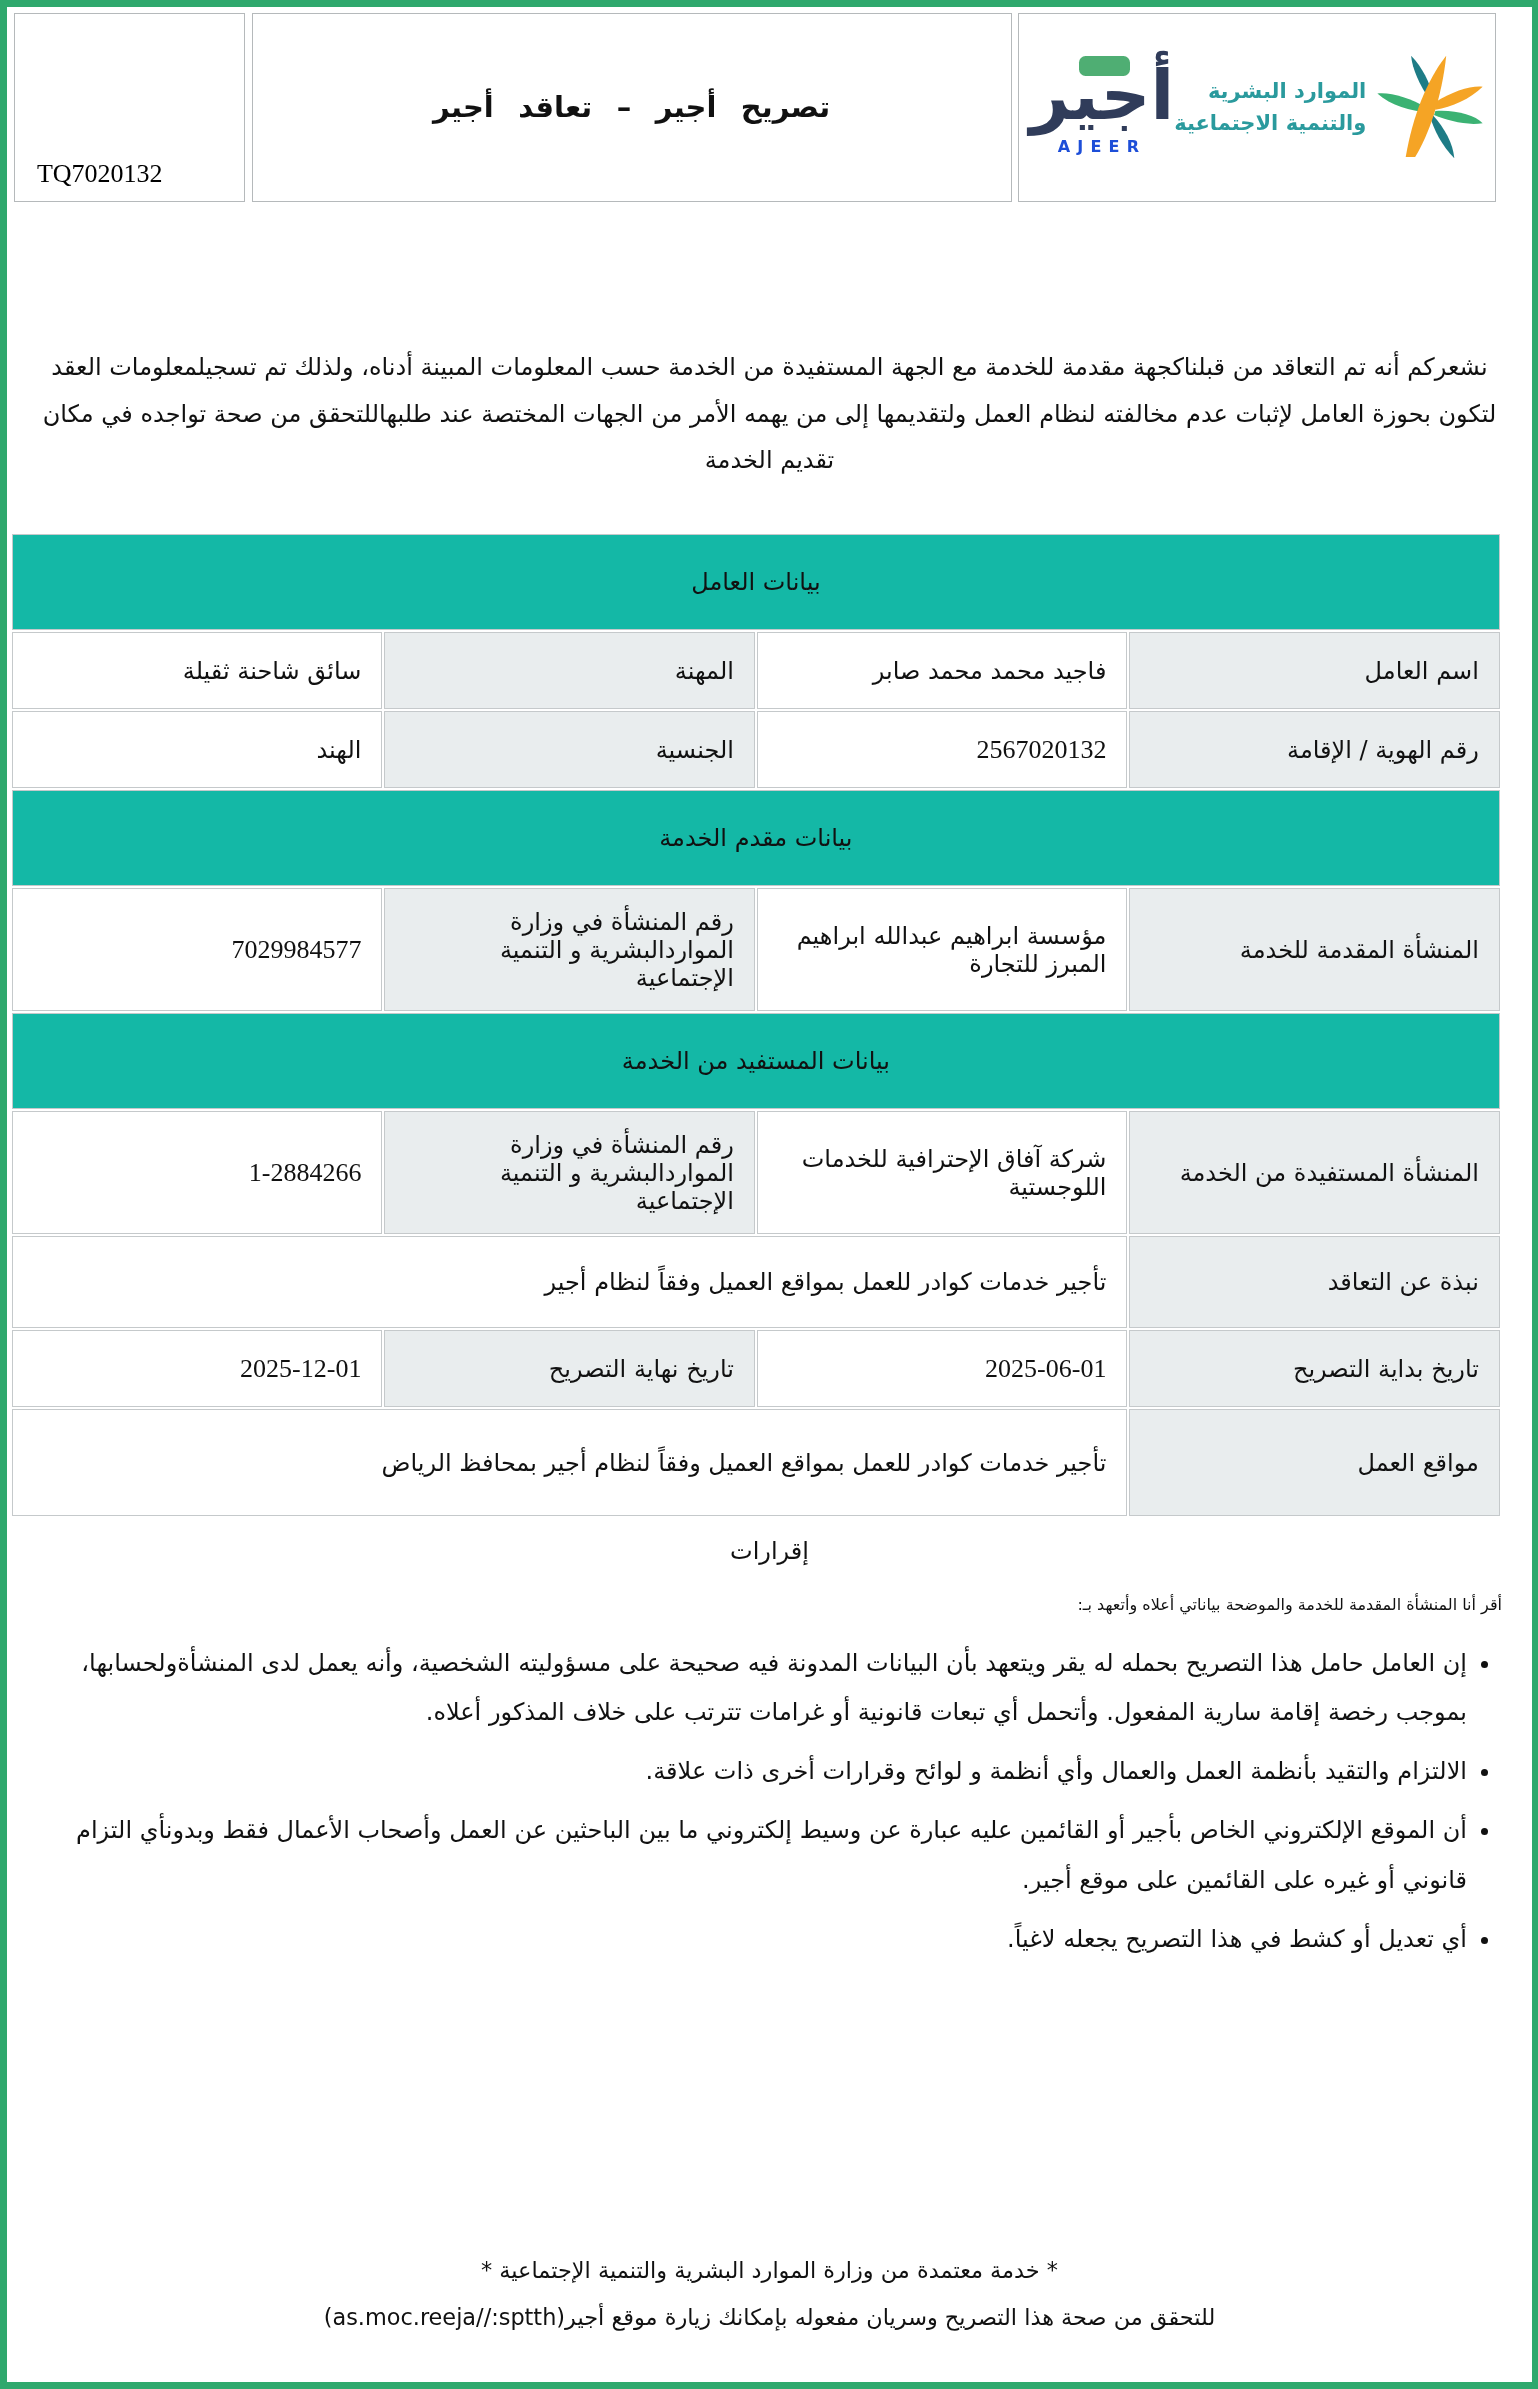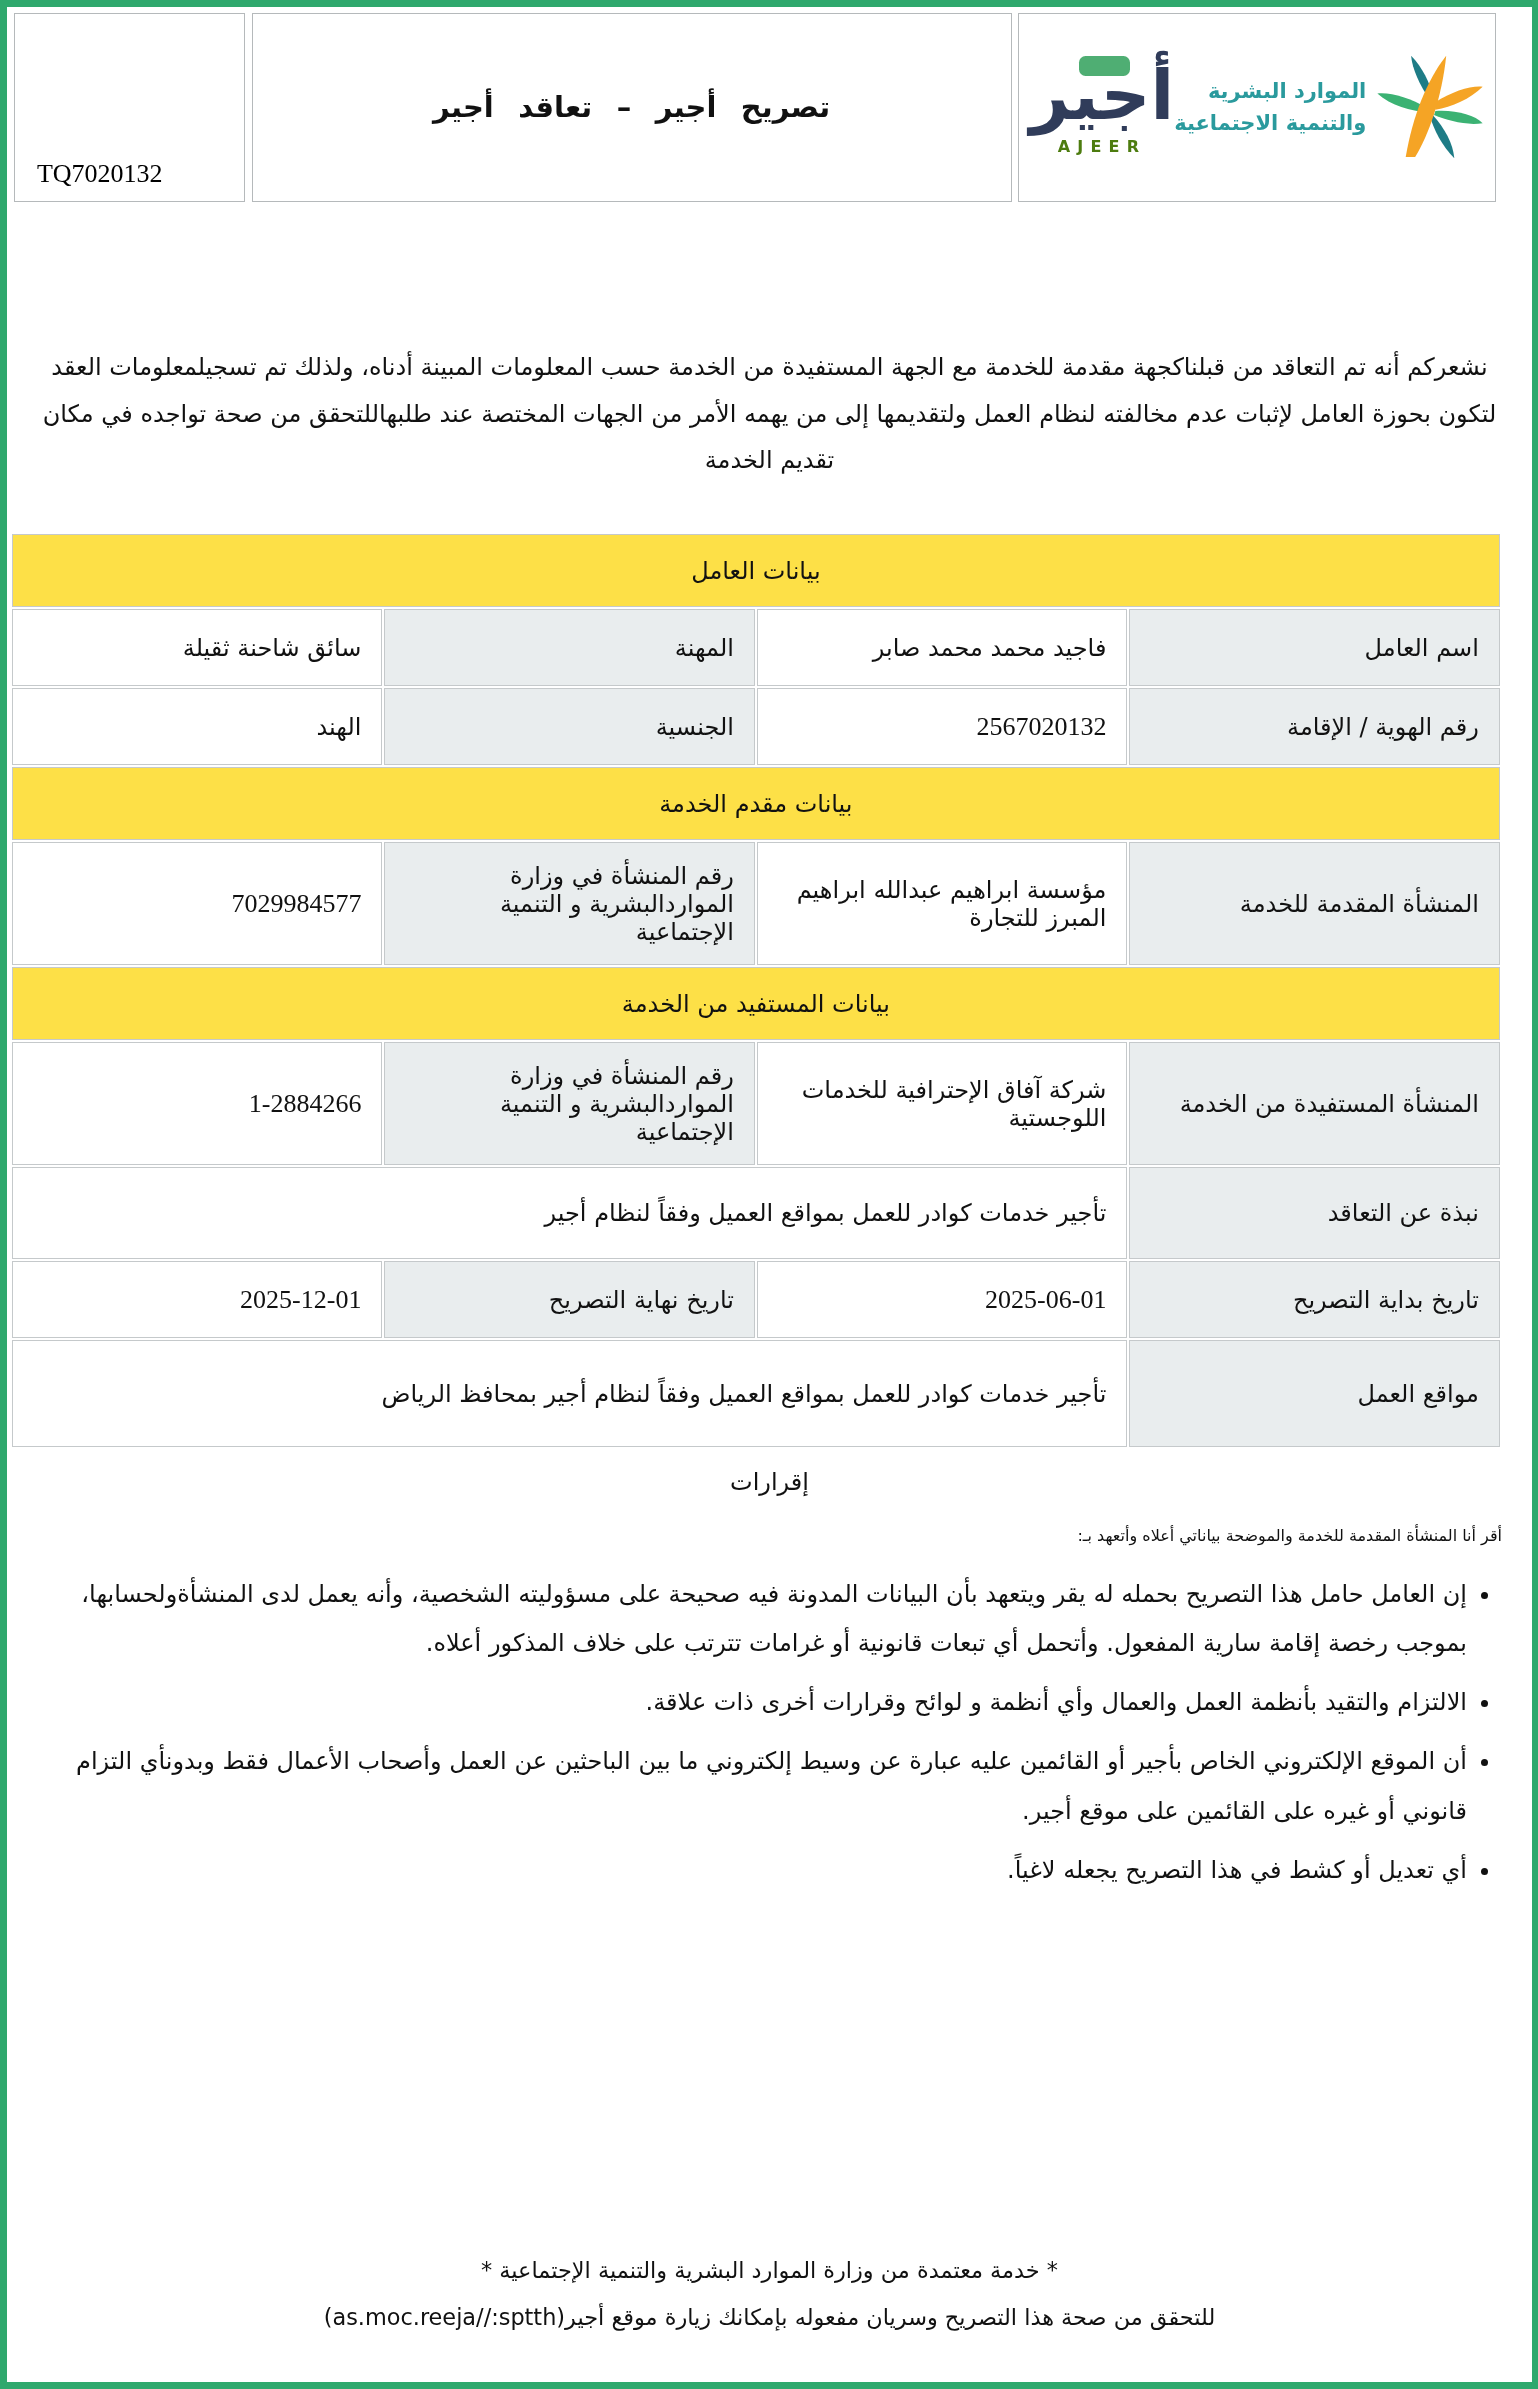--- a/index.html
+++ b/index.html
@@ -26,21 +26,21 @@
   .box-title { flex:1; display:flex; align-items:center; justify-content:center; }
   .doc-title { direction:rtl; font-size:29px; font-weight:bold; word-spacing:14.4px; }
   .box-logos { width:478px; display:flex; align-items:center; justify-content:center; padding:0 0; }
 
   .ajeer { text-align:center; position:relative; }
   .ajeer-ar { font-size:69px; font-weight:bold; color:#303c5a; line-height:1.05; direction:rtl; }
   .ajeer-green-block {
     position:absolute; top:-2.9px; left:34%;
     width:51px; height:20px; border-radius:6.5px; background:#4fae73;
   }
-  .ajeer-en { color:#4d7c0f; font-size:16px; font-weight:bold; letter-spacing:7.2px; margin-top:5.8px; }
+  .ajeer-en { color:#1d4ed8; font-size:16px; font-weight:bold; letter-spacing:7.2px; margin-top:5.8px; }
 
   .ministry { display:flex; align-items:center; gap:10px; }
   .ministry-text { direction:rtl; text-align:right; color:#2a9a9d; font-weight:bold; font-size:21px; line-height:1.55; }
   .emblem { width:108px; height:108px; }
 
   
   .intro {
     direction:rtl; text-align:center;
     margin:142px 30px 0 30px;
     font-size:24px; line-height:1.95;
@@ -54,21 +54,21 @@
     border-collapse:separate; border-spacing:2.9px;
     table-layout:fixed;
   }
   table.main td {
     border:0.7px solid #c5c9cb;
     font-size:24px;
     padding:7.2px 20px;
     vertical-align:middle;
     word-wrap:break-word;
   }
-  td.sec-h { background:#fde047; text-align:center; height:73px; font-size:24px; }
+  td.sec-h { background:#14b8a6; text-align:center; height:96px; font-size:24px; }
   td.lbl   { background:#e9edee; text-align:right; }
   td.val   { background:#ffffff; text-align:right; }
   tr.row-std td { height:77px; }
   tr.row-tall td { height:123px; }
   tr.row-about td { height:92px; }
   tr.row-loc td { height:107px; }
   .num { font-family:"Liberation Serif", serif; font-size:26px; direction:ltr; unicode-bidi:embed; }
 
   
   .decl-title { text-align:center; direction:rtl; font-size:24px; margin-top:19px; }

